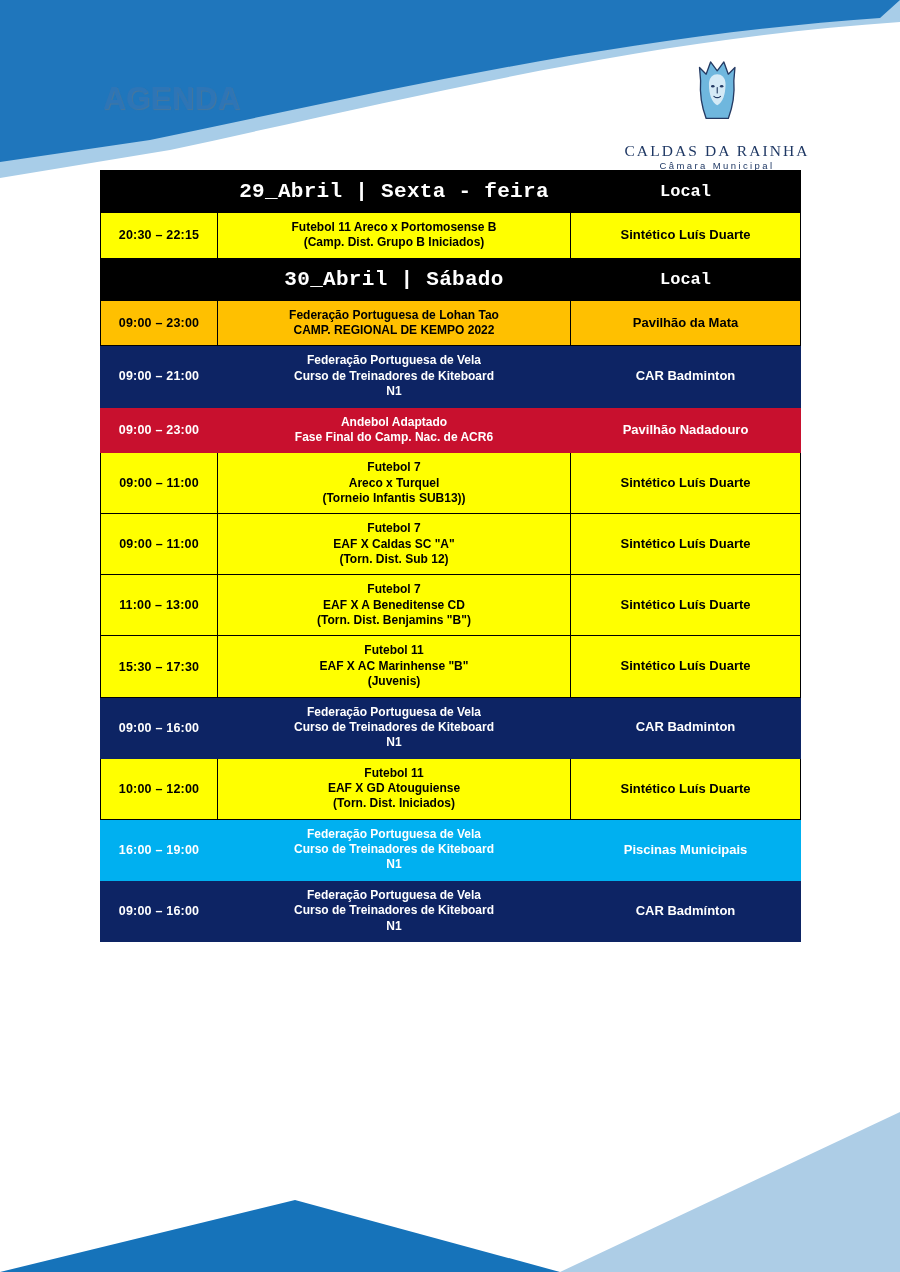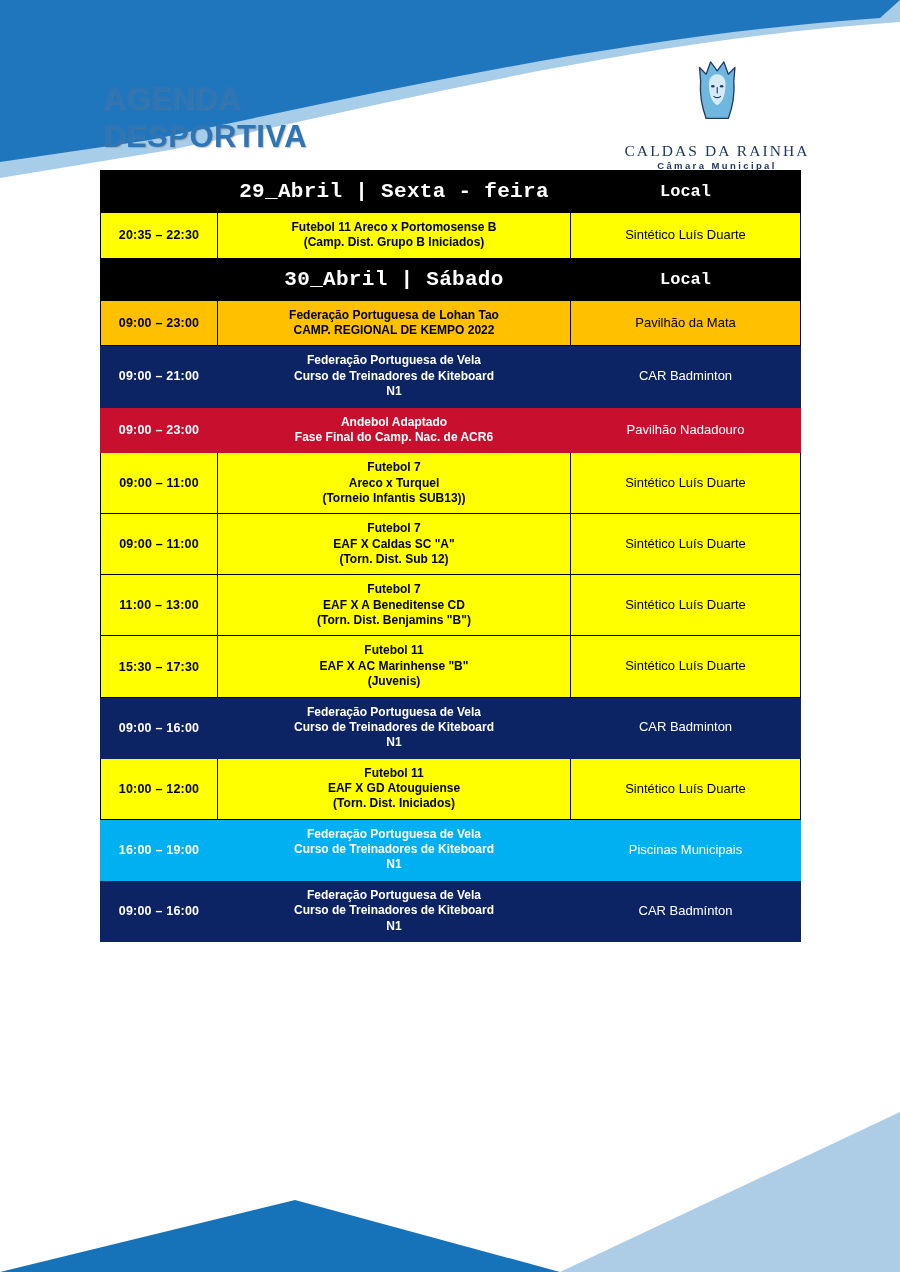--- a/index.html
+++ b/index.html
@@ -72,21 +72,21 @@
     color: #1F3864;
     font-size: 15.5px;
     letter-spacing: 2.1px;
     line-height: 1.05;
     margin-top: 19px;
     font-family: "Liberation Serif", serif;
   }
   .logo-sub {
     color: #1F3864;
     font-size: 9.5px;
-    font-weight: bold;
+    font-weight: normal;
     letter-spacing: 2.4px;
     margin-top: 1px;
     font-family: "Liberation Sans", sans-serif;
   }
 
   
   .agenda {
     position: absolute;
     left: 100px;
     top: 170px;
@@ -136,21 +136,21 @@
   }
   .event {
     font-size: 12px;
     font-weight: bold;
     text-align: center;
     padding: 7px 6px;
     line-height: 1.28;
   }
   .local {
     font-size: 13px;
-    font-weight: normal;
+    font-weight: bold;
     text-align: center;
     padding: 6px 6px;
     line-height: 1.25;
   }
 
   
   .t-yellow  td { background: #FFFF00; color: #000000; border-color:#000000;}
   .t-amber   td { background: #FFC000; color: #000000; border-color:#000000;}
   .t-navy    td { background: #0D2464; color: #FFFFFF; border-color:#0D2464;}
   .t-red     td { background: #C8102E; color: #FFFFFF; border-color:#C8102E;}
@@ -171,21 +171,20 @@
   <svg class="deco" viewBox="0 0 900 1272" preserveAspectRatio="none">
     <path d="M0,0 L900,0 L900,22 C640,40 420,96 170,150 L0,178 Z" fill="#A8CDE8"></path>
     <path d="M0,0 L900,0 L880,18 C620,36 380,92 150,140 L0,162 Z" fill="#1F76BC"></path>
     <path d="M560,1272 L900,1112 L900,1272 Z" fill="#ADCDE6"></path>
     <path d="M0,1272 L295,1200 L560,1272 Z" fill="#1673BA"></path>
   </svg>
 
   <div class="header">
     <div class="title-block">
       <div class="title-line">AGENDA</div>
-      <div class="title-line">DESPORTIVA</div>
     </div>
 
     <div class="logo">
       <svg class="logo-mark" viewBox="0 0 120 130">
         <path d="M30,52 L28,28 L40,40 L48,18 L60,34 L72,18 L80,40 L92,28 L90,52
                  C92,78 86,104 80,120 L40,120 C34,104 28,78 30,52 Z" fill="#6FB7DE" stroke="#243A63" stroke-width="2.4" stroke-linejoin="round"></path>
         <path d="M45,58 C45,46 52,40 60,40 C68,40 75,46 75,58 C75,76 70,92 60,96 C50,92 45,76 45,58 Z" fill="#E8F3FA" opacity="0.85"></path>
         <ellipse cx="52" cy="62" rx="3.2" ry="2.2" fill="#243A63"></ellipse>
         <ellipse cx="68" cy="62" rx="3.2" ry="2.2" fill="#243A63"></ellipse>
         <path d="M60,64 L60,74 M54,80 Q60,85 66,80" stroke="#243A63" stroke-width="2" fill="none" stroke-linecap="round"></path>
@@ -208,21 +207,21 @@
           </td>
           <td>
             <div class="day-title">29_Abril  |  Sexta - feira</div>
           </td>
           <td>
             <div class="day-local">Local</div>
           </td>
         </tr>
         <tr class="t-yellow">
           <td>
-            <div class="time">20:35 – 22:30</div>
+            <div class="time">20:30 – 22:15</div>
           </td>
           <td>
             <div class="event">
               <div>Futebol 11 Areco x Portomosense B</div>
               <div>(Camp. Dist. Grupo B Iniciados)</div>
             </div>
           </td>
           <td>
             <div class="local">
               <div>Sintético Luís Duarte</div>

